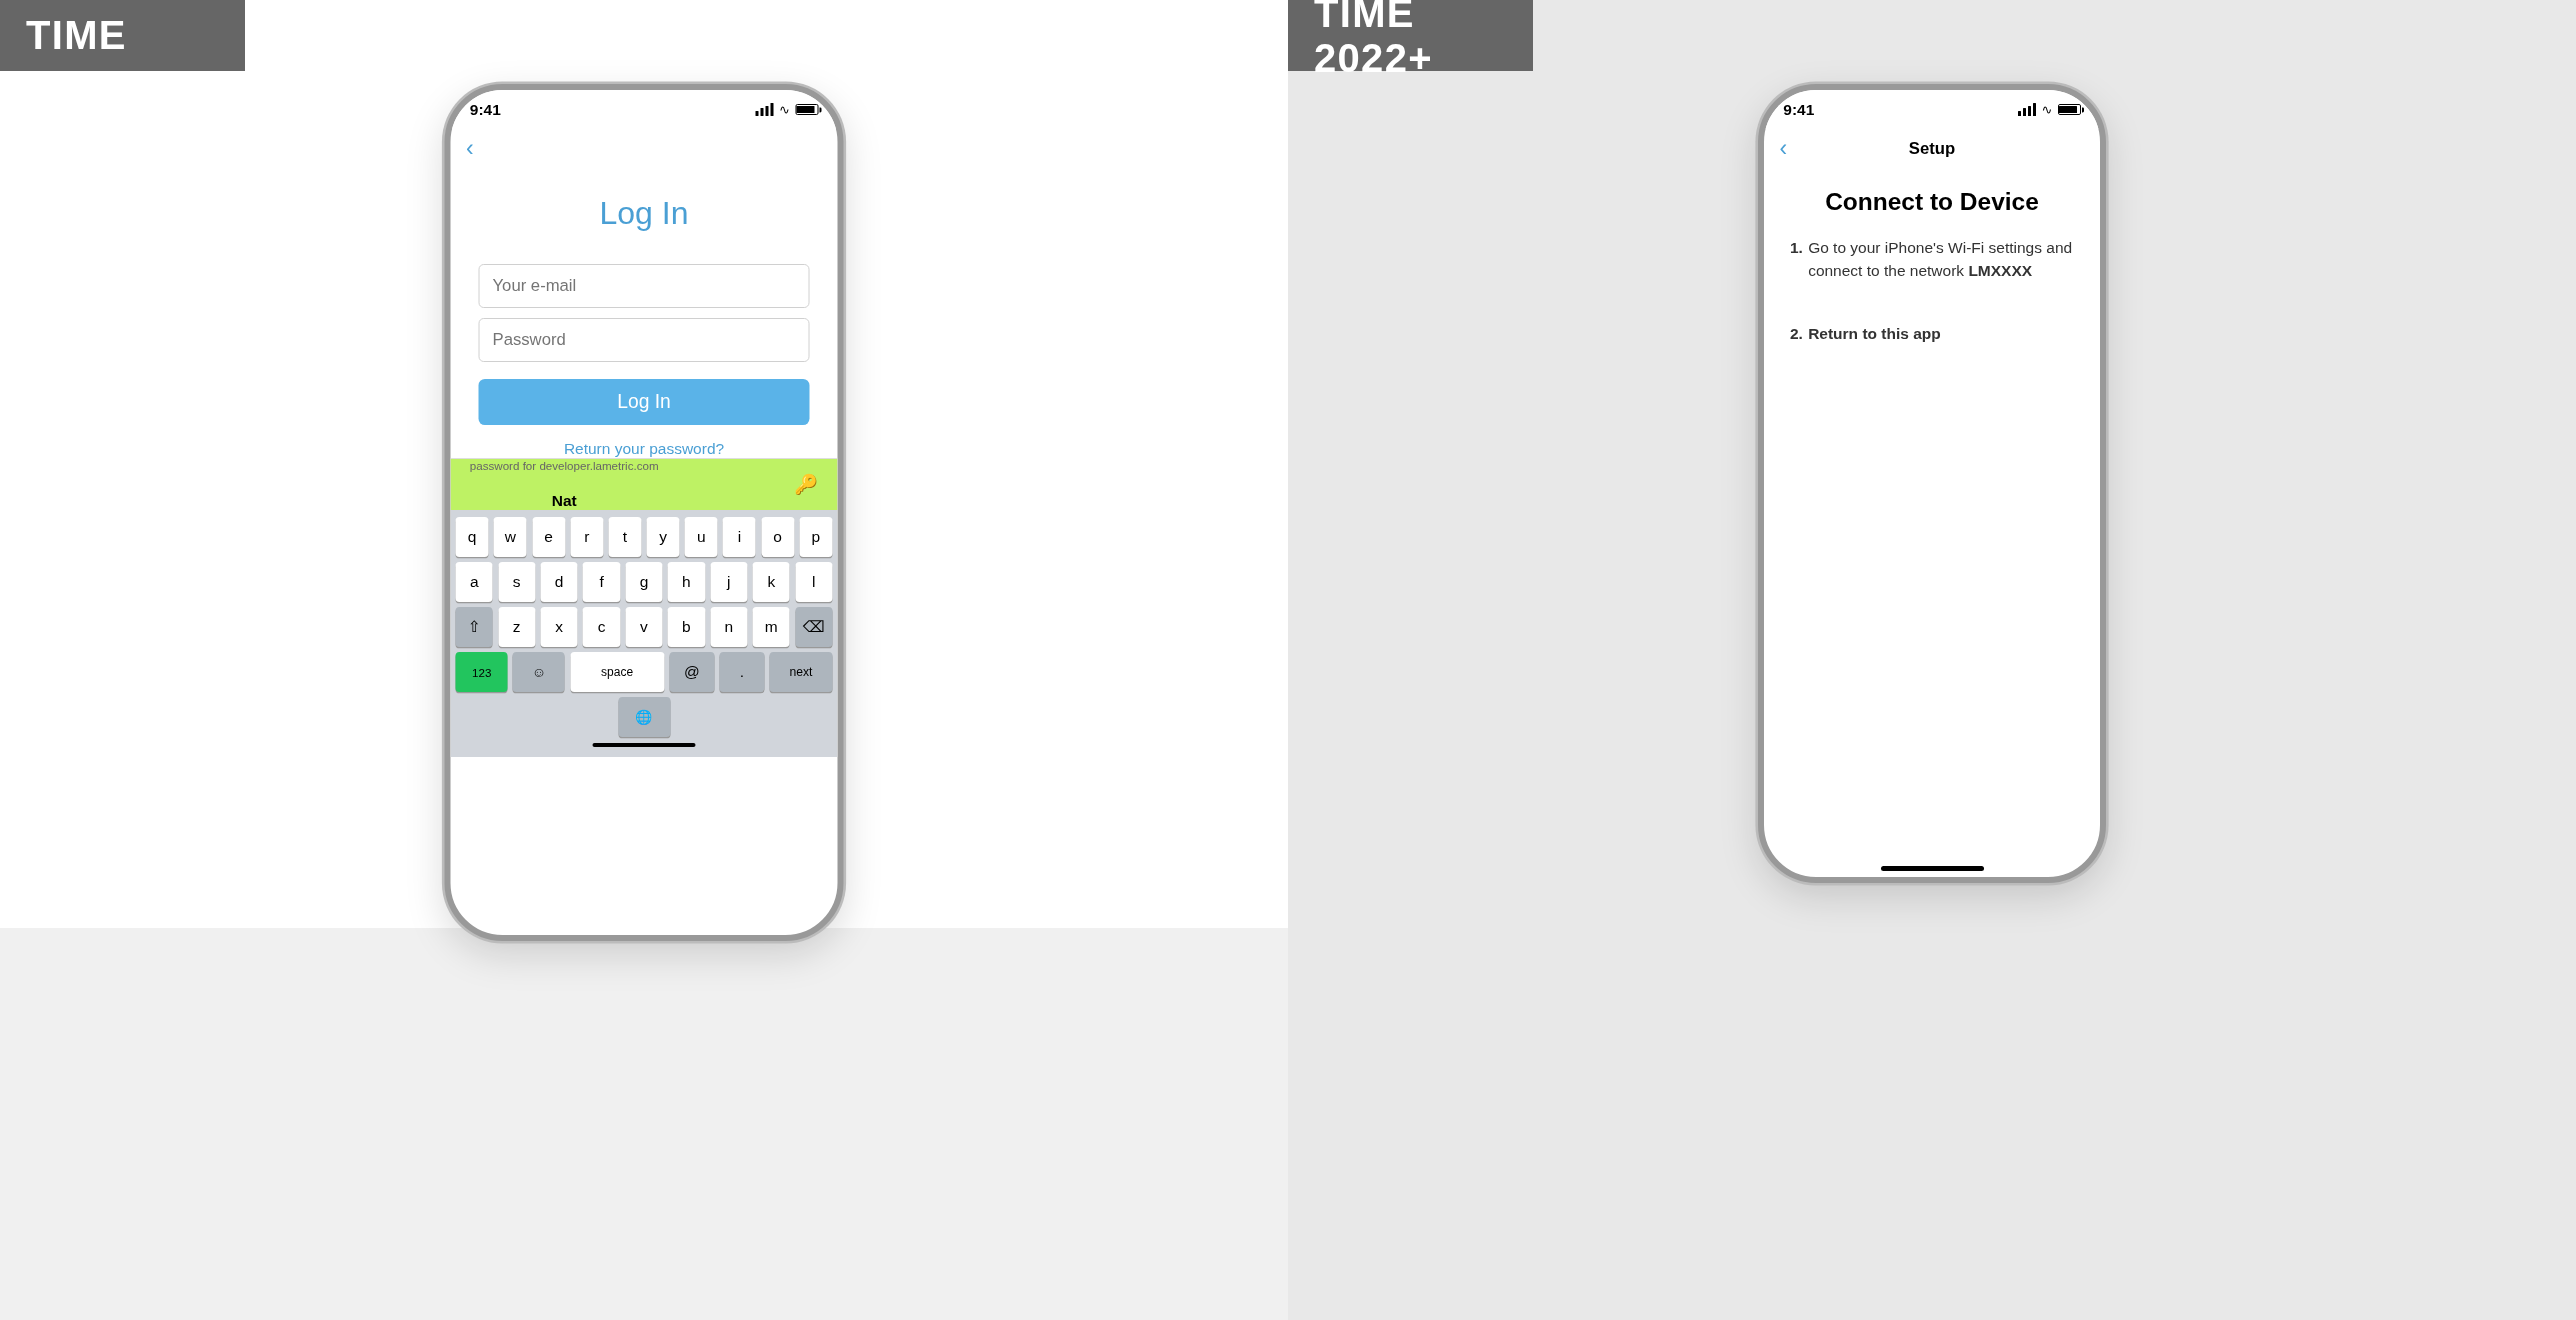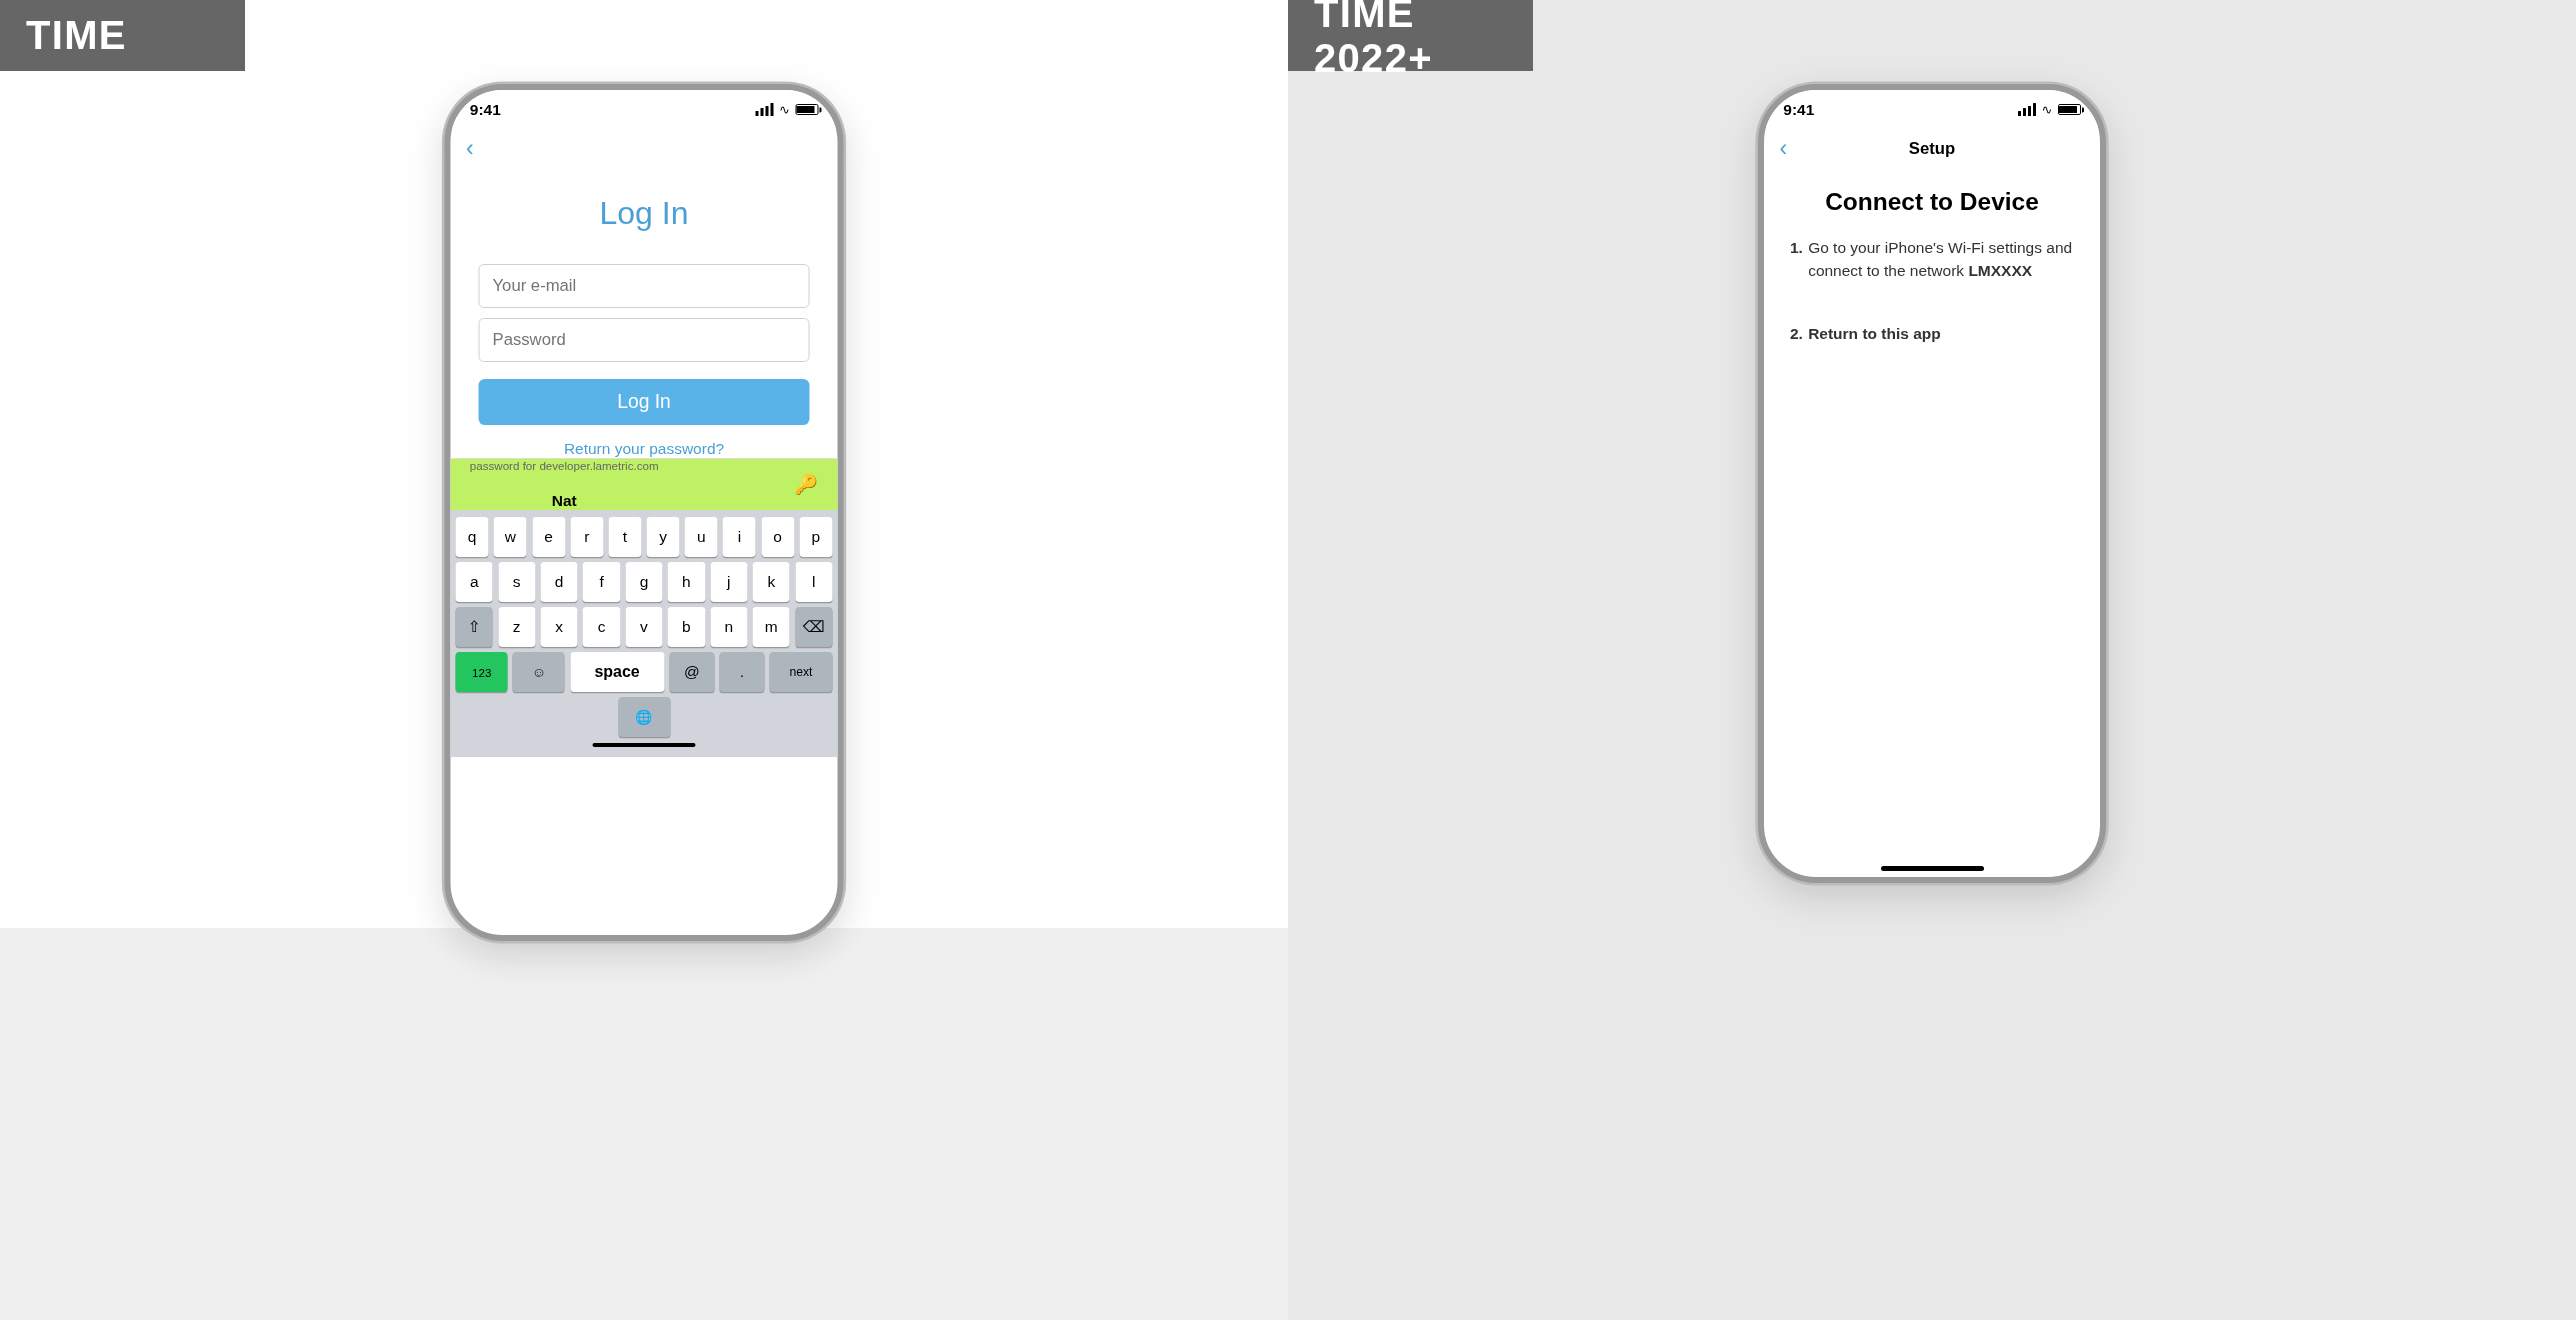--- a/index.html
+++ b/index.html
@@ -283,22 +283,21 @@
       background: #22c55e;
       max-width: 52px;
       font-size: 11.6px;
     }
     .key-emoji {
       background: #adb5bd;
       max-width: 52px;
     }
     .key-space {
       max-width: 155px;
-      font-size: 16px;
-      font-weight: bold;
+      font-size: 12px;
     }
     .key-at {
       background: #adb5bd;
       max-width: 45px;
     }
     .key-period {
       background: #adb5bd;
       max-width: 45px;
     }
     .key-return {

